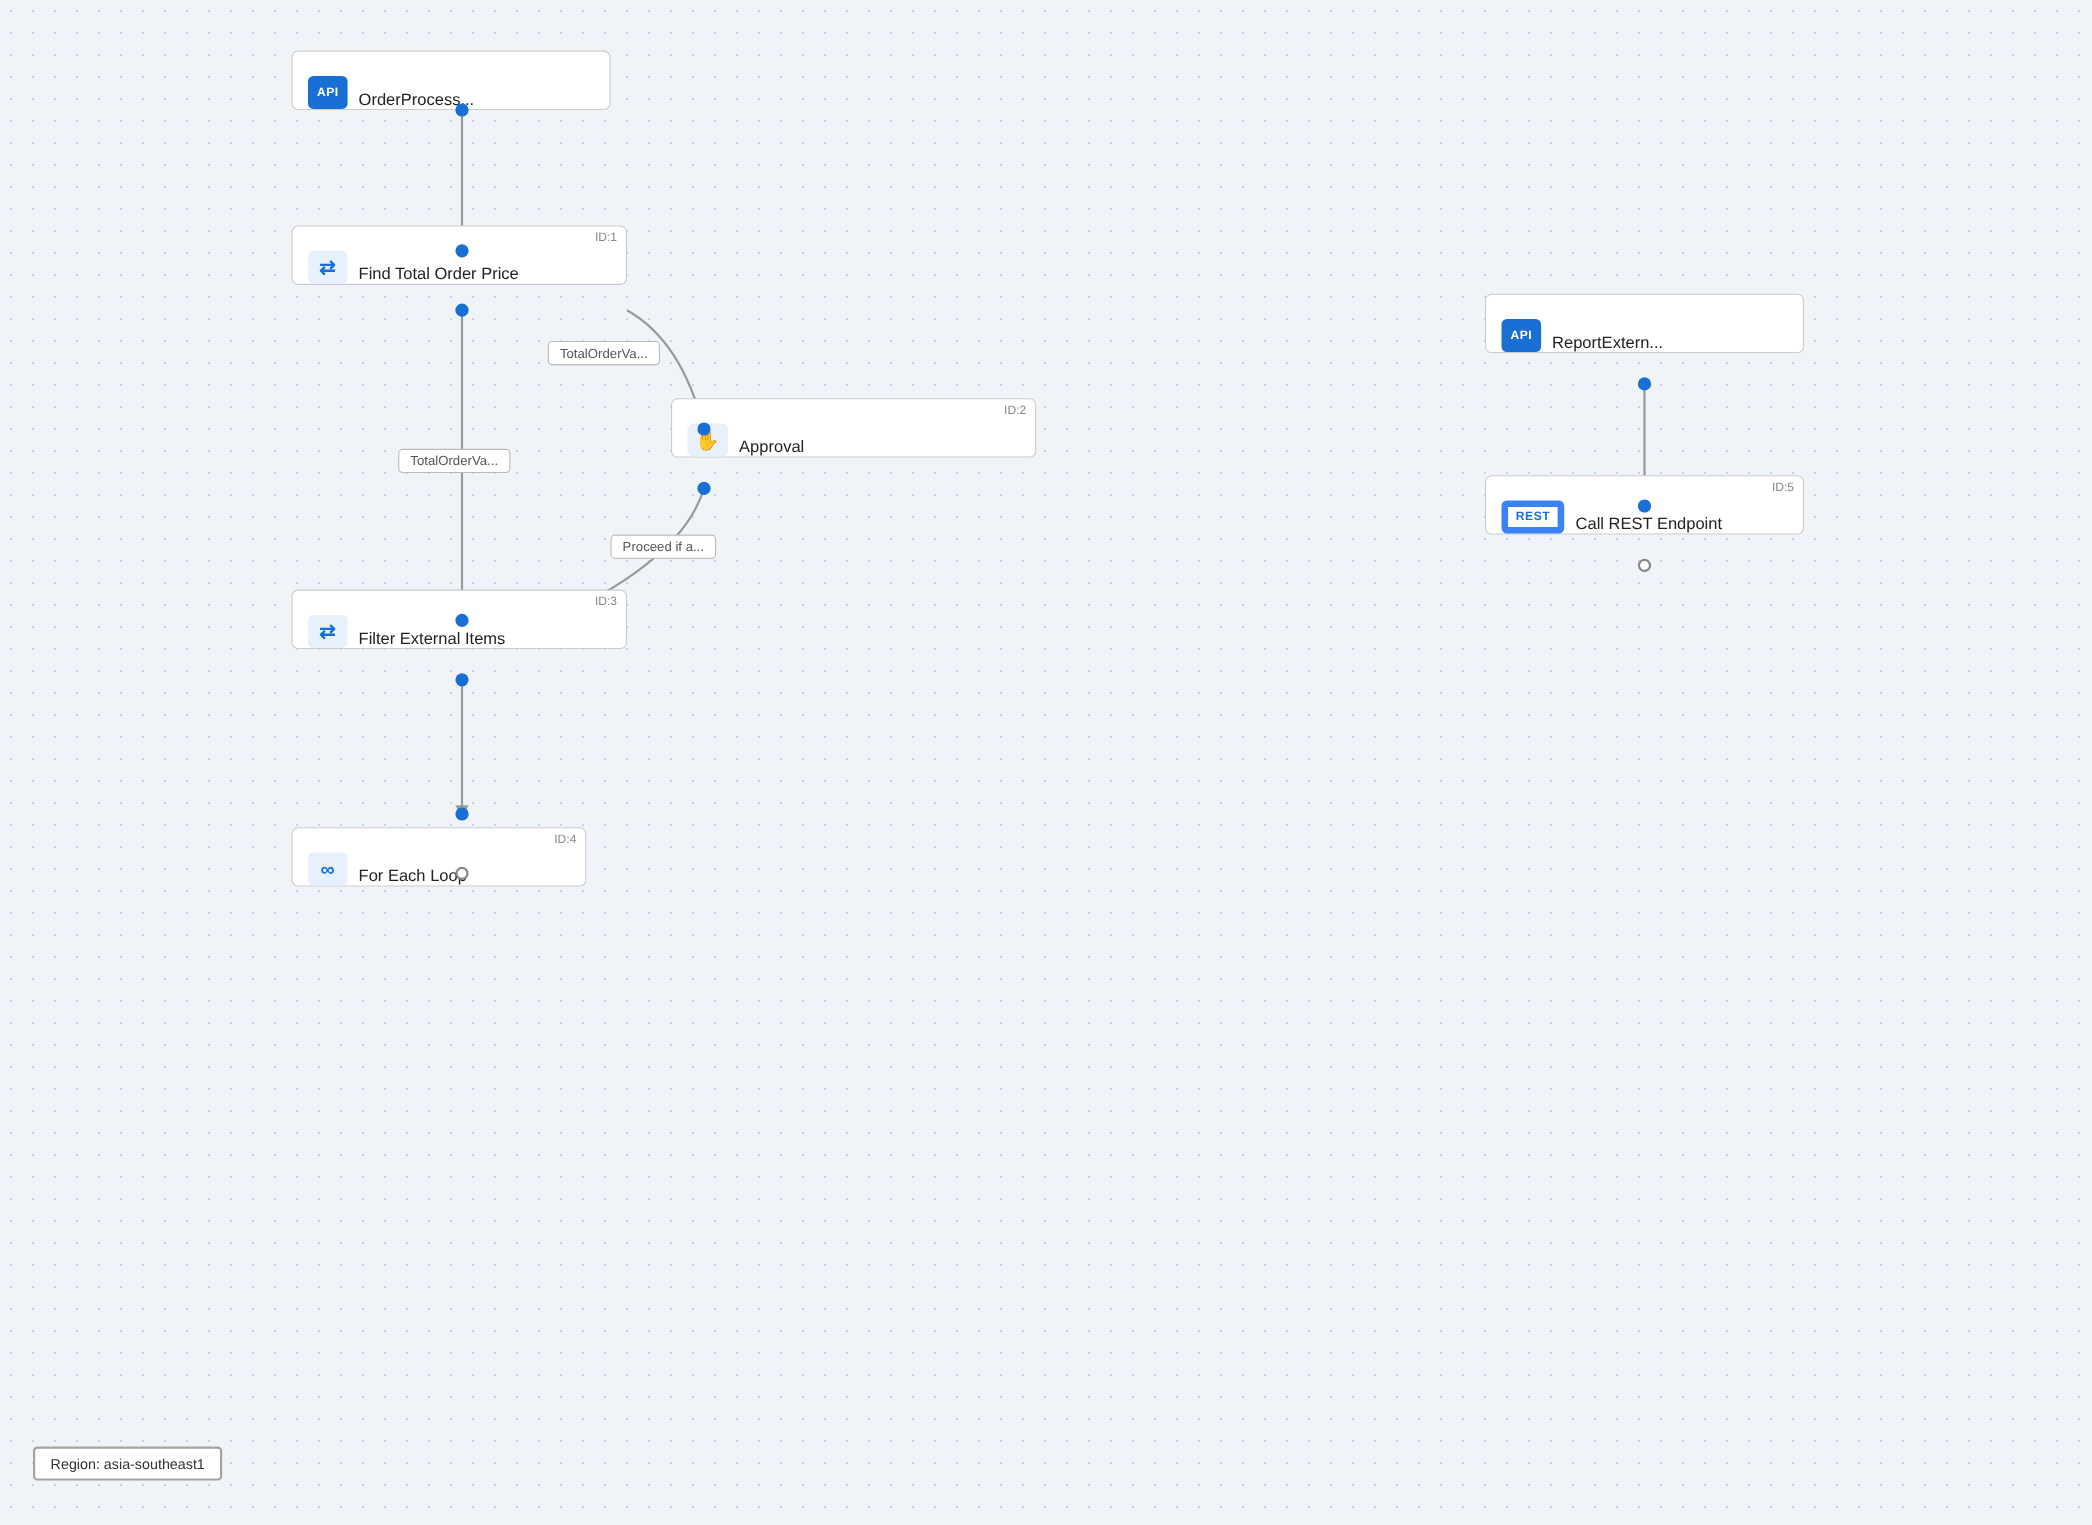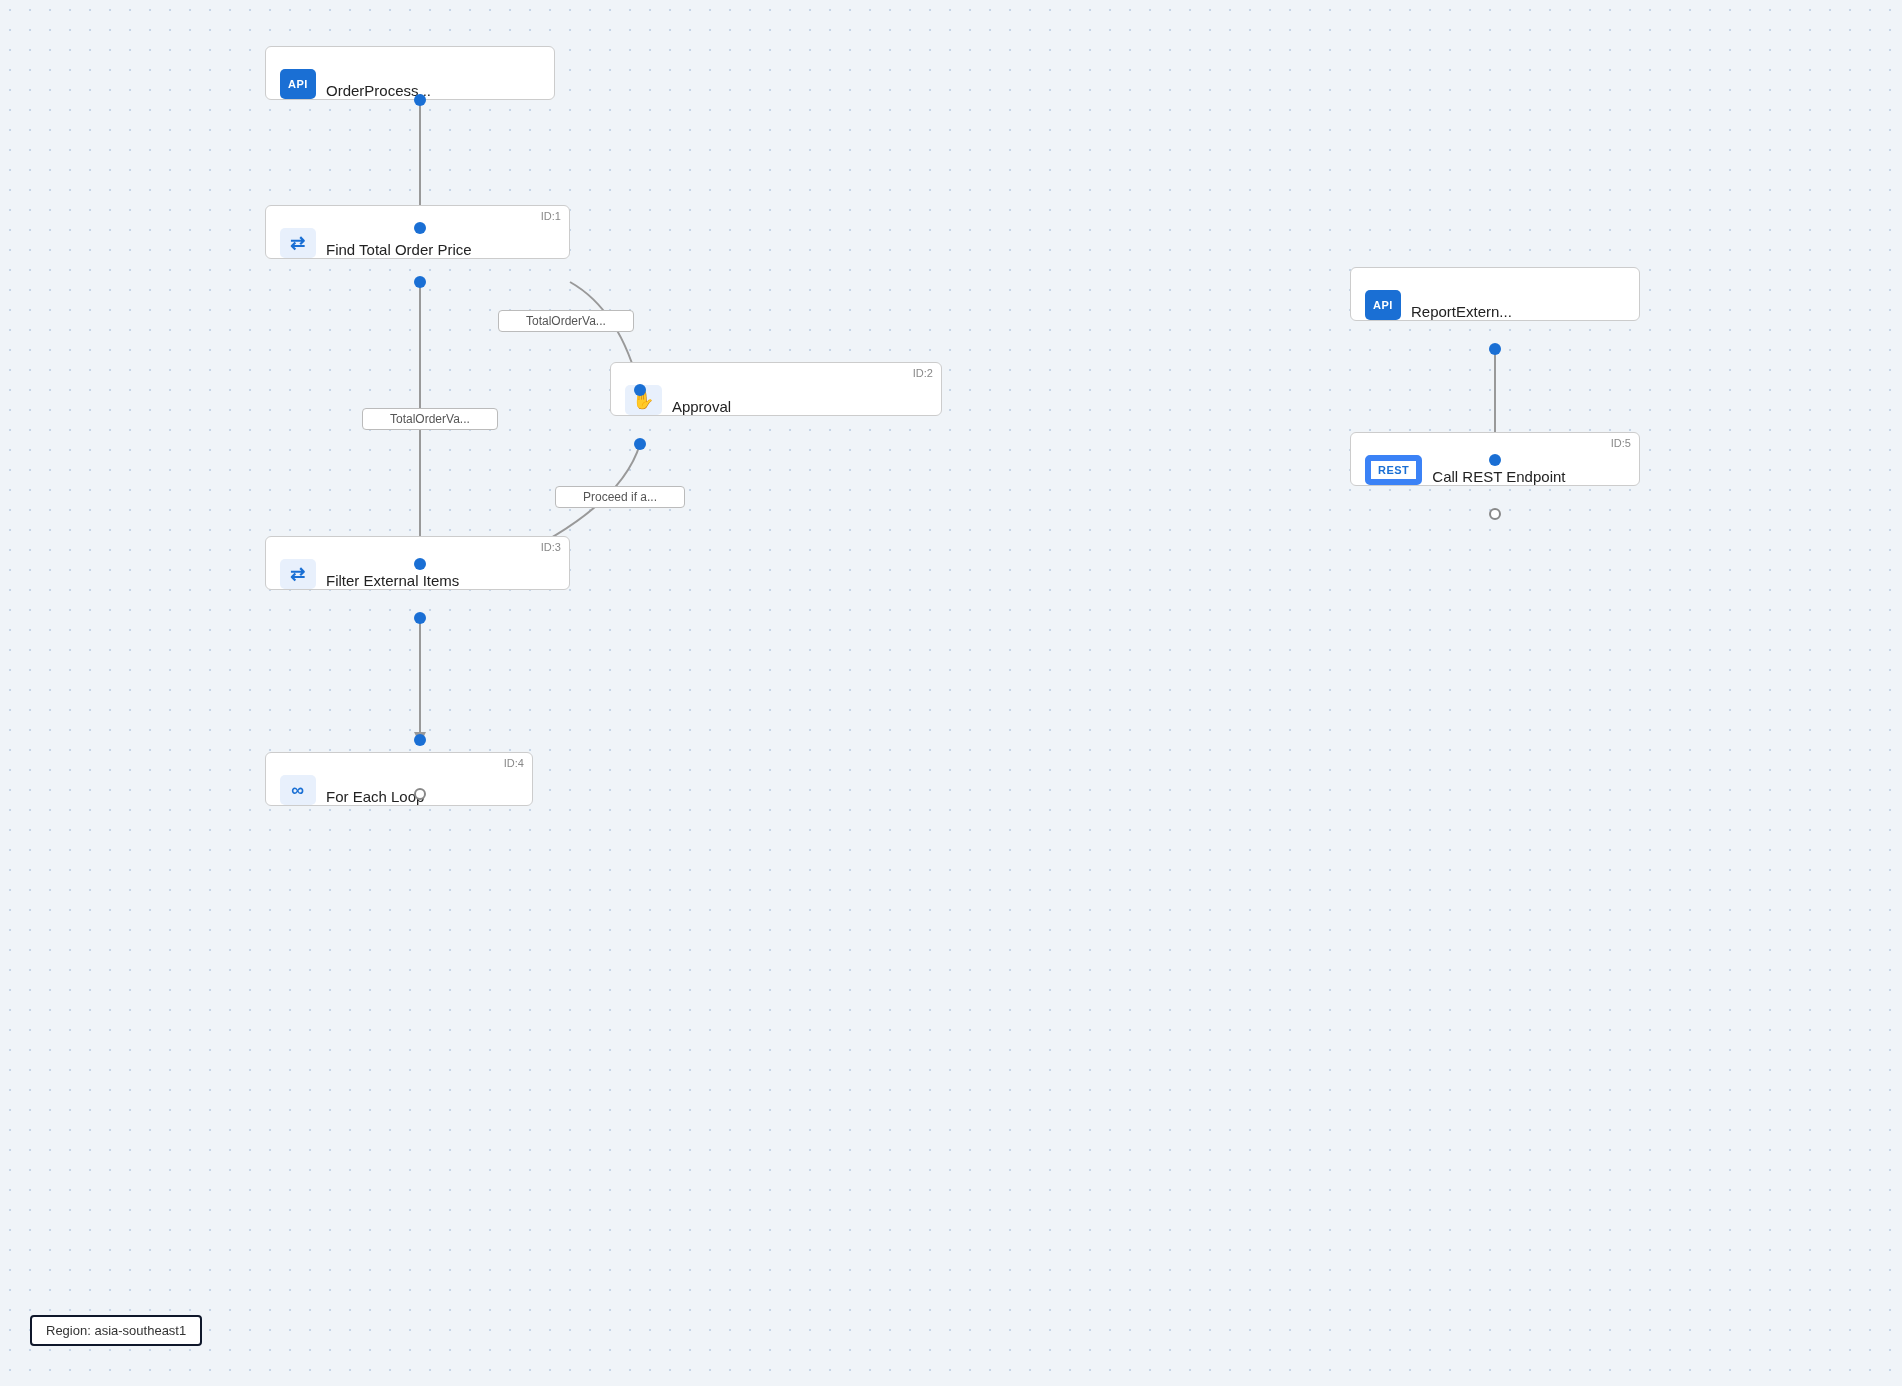--- a/index.html
+++ b/index.html
@@ -83,32 +83,32 @@
       color: #222;
       font-weight: 500;
     }
 
     
     .connector-label {
       position: absolute;
       background: #fff;
       border: 1.5px solid #bbb;
       border-radius: 4px;
-      padding: 3px 27px;
+      padding: 3px 10px;
       font-size: 12px;
       color: #555;
       white-space: nowrap;
     }
 
     
     .region-badge {
       position: absolute;
       bottom: 40px;
       left: 30px;
-      border: 2px solid #0f172a;
+      border: 2px solid #a3a3a3;
       border-radius: 4px;
       padding: 6px 14px;
       font-size: 13px;
       color: #333;
       background: #fff;
     }
 
     
     .lines-svg {
       position: absolute;

